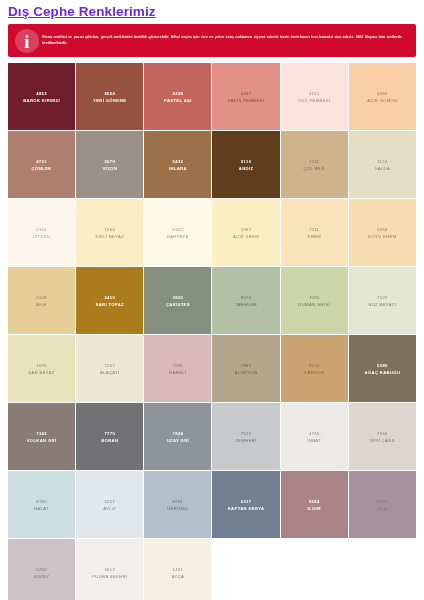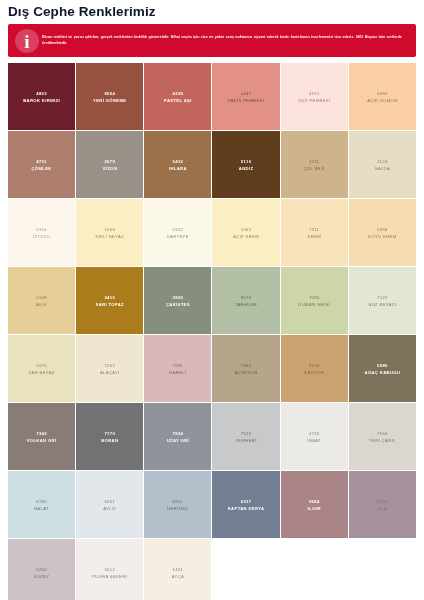--- a/index.html
+++ b/index.html
@@ -11,24 +11,25 @@
     overflow: hidden;
   }
   .page {
     width: 424px; height: 600px;
     position: relative;
     background: #ffffff;
   }
   .page-title {
     font-size: 13.5px;
     font-weight: bold;
-    color: #0f172a;
+    color: #6d28d9;
     padding: 5px 0 0 8px;
     letter-spacing: 0.1px;
     line-height: 14px;
+    text-decoration: underline;
   }
   .notice {
     margin: 5px 8px 0 8px;
     background: #cf0a2c;
     border-radius: 2px;
     display: flex;
     align-items: center;
     height: 33px;
     padding: 0 4px;
     overflow: hidden;

